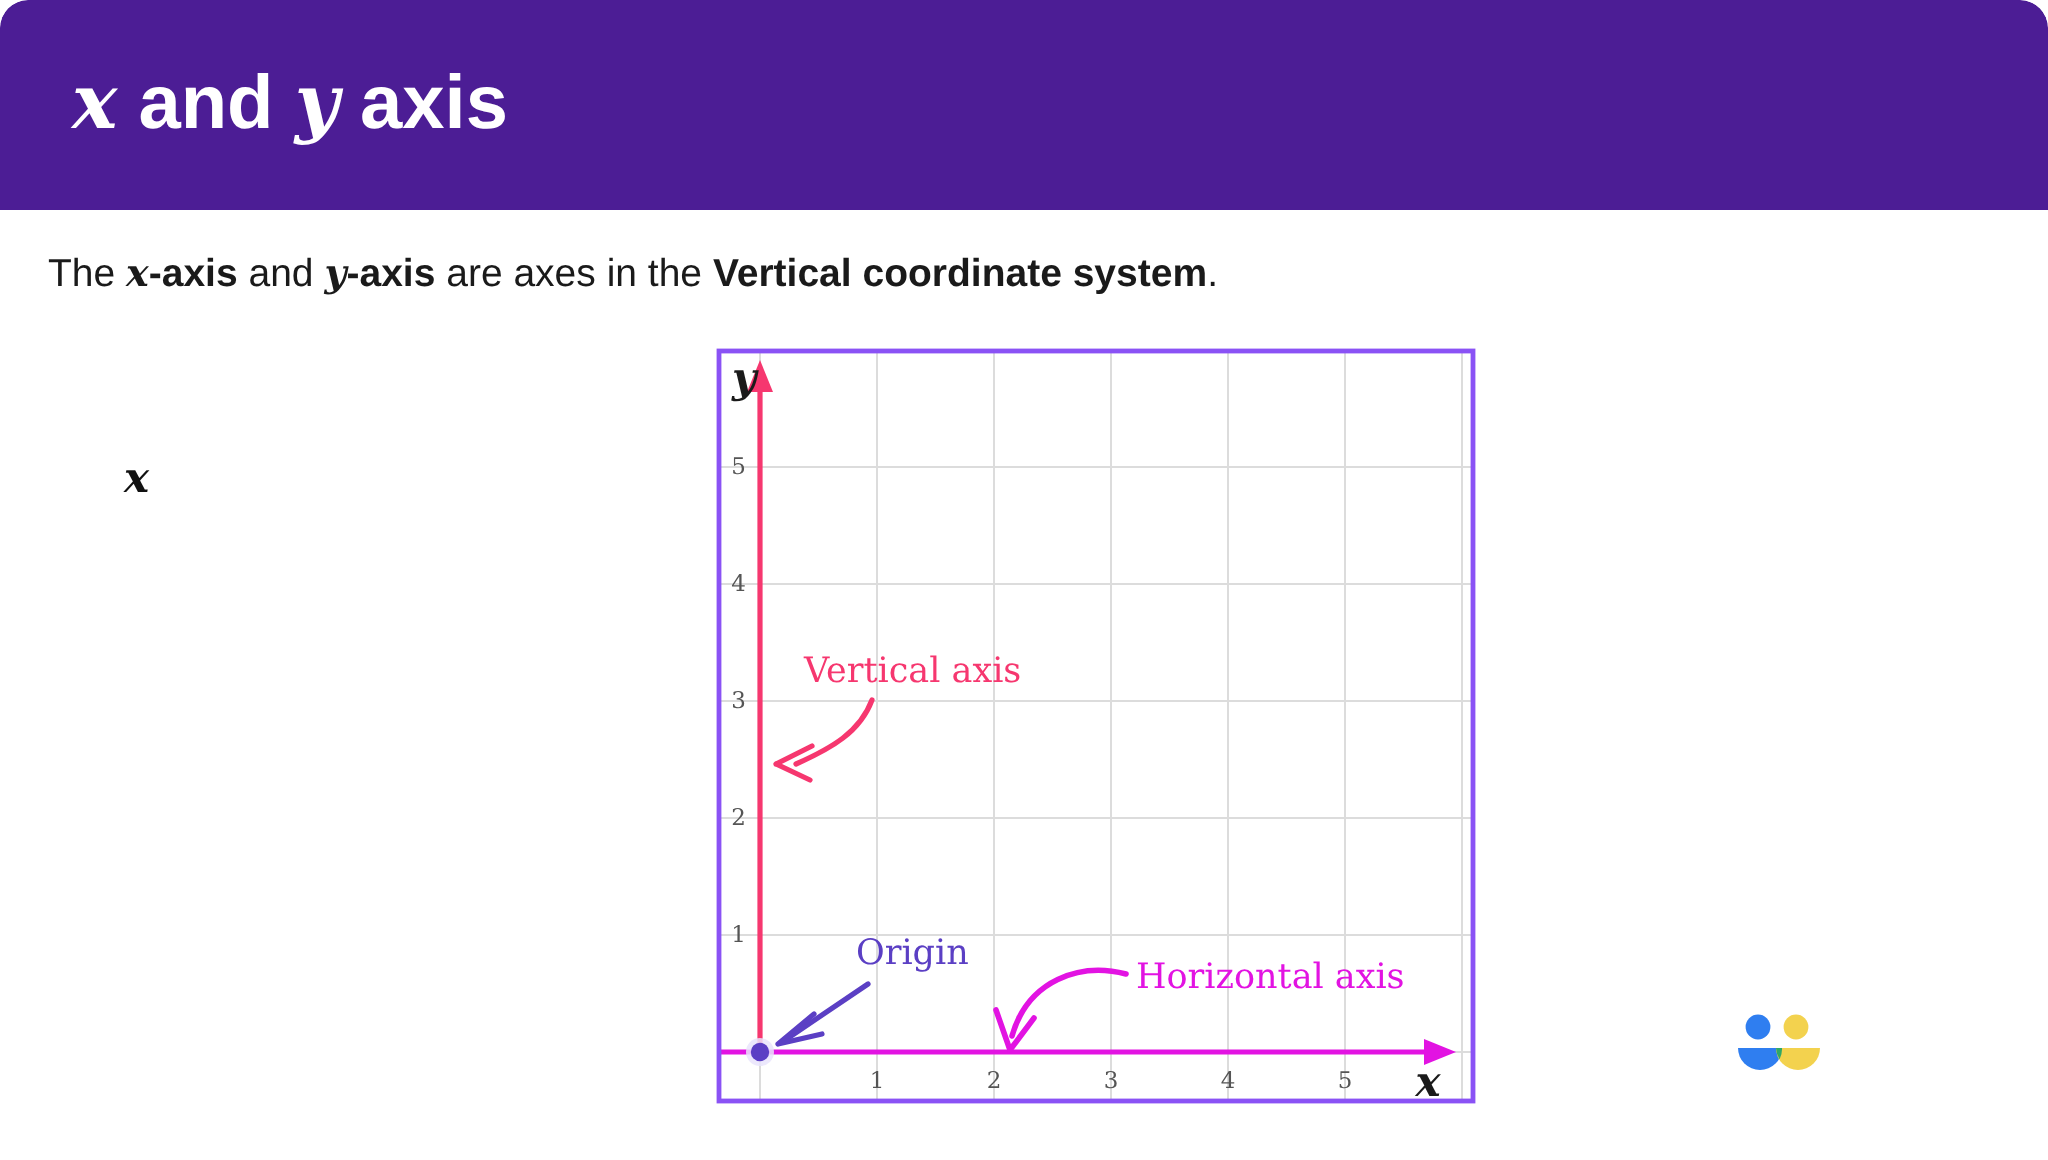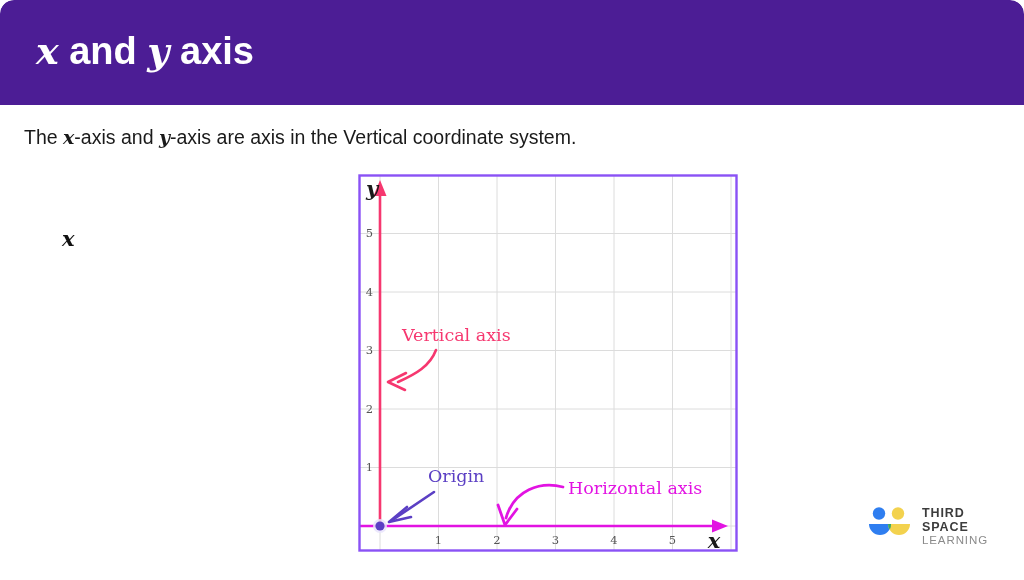--- a/index.html
+++ b/index.html
@@ -49,21 +49,21 @@
 
   
   #intro-sentence {
     position: absolute;
     left: 24px;
     top: 126px;
     font-size: 19.5px;
     color: #1a1a1a;
     white-space: nowrap;
   }
-  #intro-sentence .bold { font-weight: normal; }
+  #intro-sentence .bold { font-weight: bold; }
   #intro-sentence .mathvar { font-size: 19px; }
 
   
   #left-x-symbol {
     position: absolute;
     left: 62px;
     top: 226px;
     font-size: 21px;
     color: #111111;
   }
@@ -114,21 +114,21 @@
 
 <div id="page">
 
   <div id="header-banner">
     <div id="header-title">
       <span class="mathvar">x</span><span> and </span><span class="mathvar">y</span><span> axis</span>
     </div>
   </div>
 
   <div id="intro-sentence">
-    <span>The </span><span class="mathvar">x</span><span class="bold">-axis</span><span> and </span><span class="mathvar">y</span><span class="bold">-axis</span><span> are axis in the </span><span class="bold">Vertical coordinate system</span><span>.</span>
+    <span>The </span><span class="mathvar">x</span><span class="bold">-axis</span><span> and </span><span class="mathvar">y</span><span class="bold">-axis</span><span> are axes in the </span><span class="bold">Vertical coordinate system</span><span>.</span>
   </div>
 
   <div id="left-x-symbol" class="mathvar">x</div>
 
   <div id="graph-frame">
     <svg id="graph-svg" width="380" height="378" viewBox="0 0 380 378" xmlns="http://www.w3.org/2000/svg">
       <defs>
         <clipPath id="plotclip">
           <rect x="2" y="2" width="376" height="374"></rect>
         </clipPath>
@@ -211,19 +211,15 @@
 
   <div id="logo">
     <svg id="logo-mark" width="50" height="34" viewBox="0 0 50 34" xmlns="http://www.w3.org/2000/svg">
       <circle cx="13" cy="6.5" r="6.2" fill="#2f7ef0"></circle>
       <circle cx="32" cy="6.5" r="6.2" fill="#f3d24e"></circle>
       <path d="M 3 17 A 11 11 0 0 0 25 17 Z" fill="#2f7ef0"></path>
       <path d="M 22 17 A 11 11 0 0 0 44 17 Z" fill="#f3d24e"></path>
       <path d="M 22 17 A 11 11 0 0 0 25 17 Z" fill="#2fa867"></path>
       <path d="M 22 17 L 25 17 A 11 11 0 0 1 23.8 22.6 A 11 11 0 0 1 22 17 Z" fill="#2fa867"></path>
     </svg>
-    <div id="logo-text">
-      <div id="logo-line1">THIRD SPACE</div>
-      <div id="logo-line2">LEARNING</div>
-    </div>
   </div>
 
 </div>
 
 </body></html>

